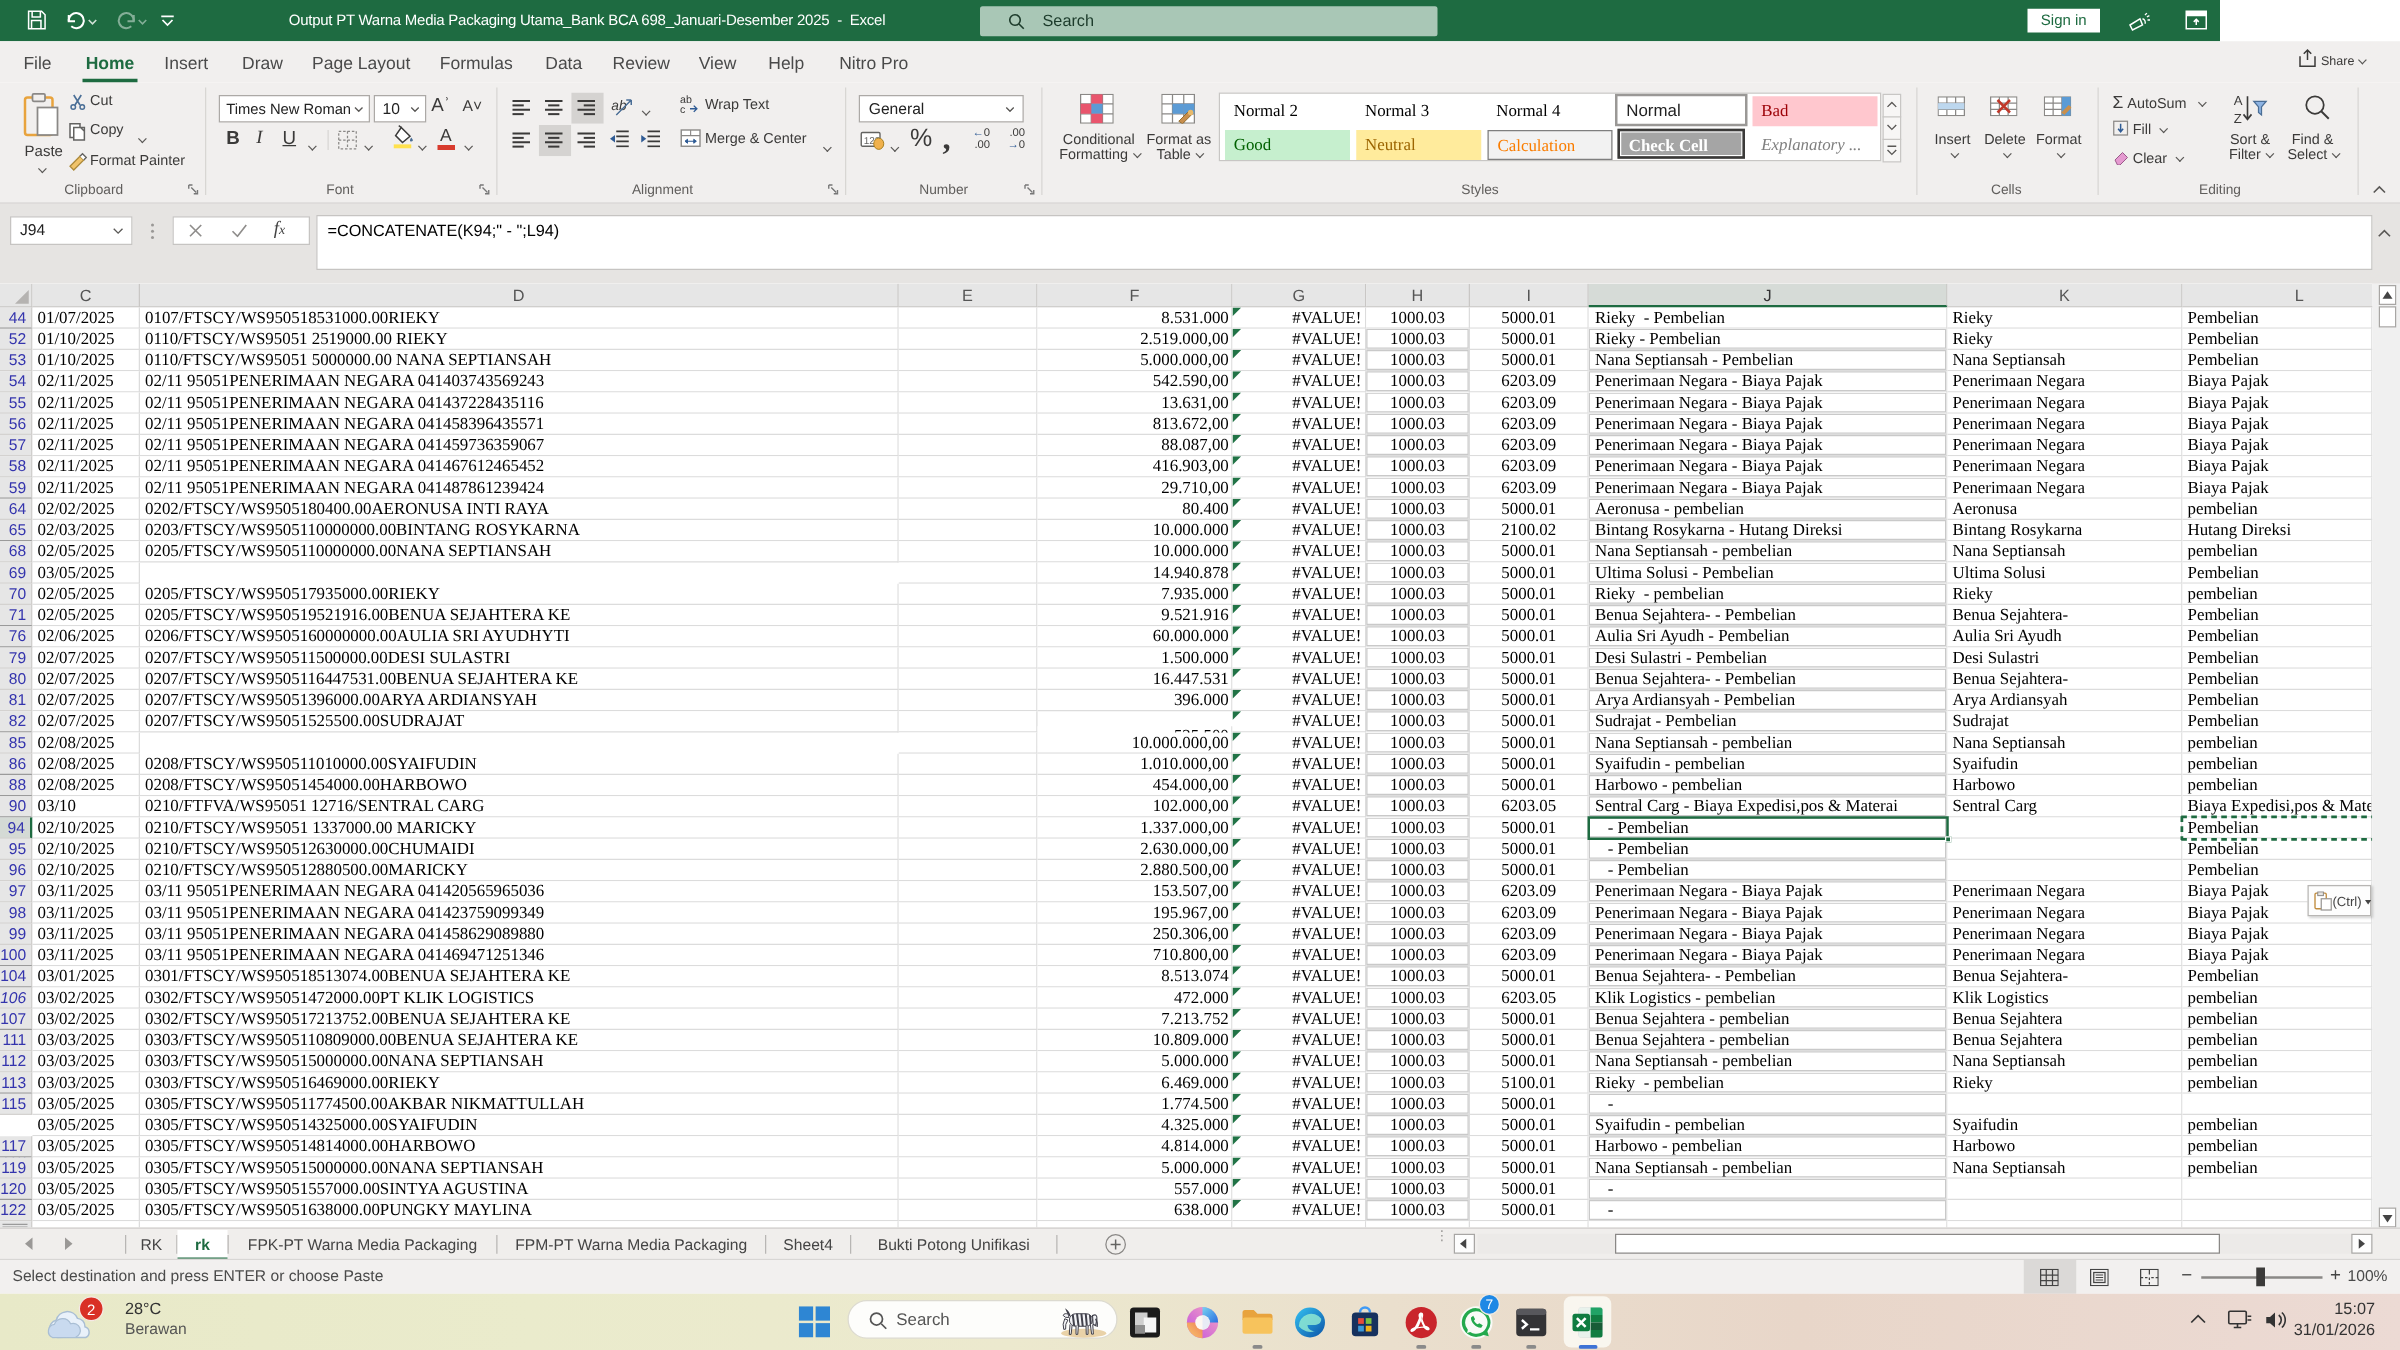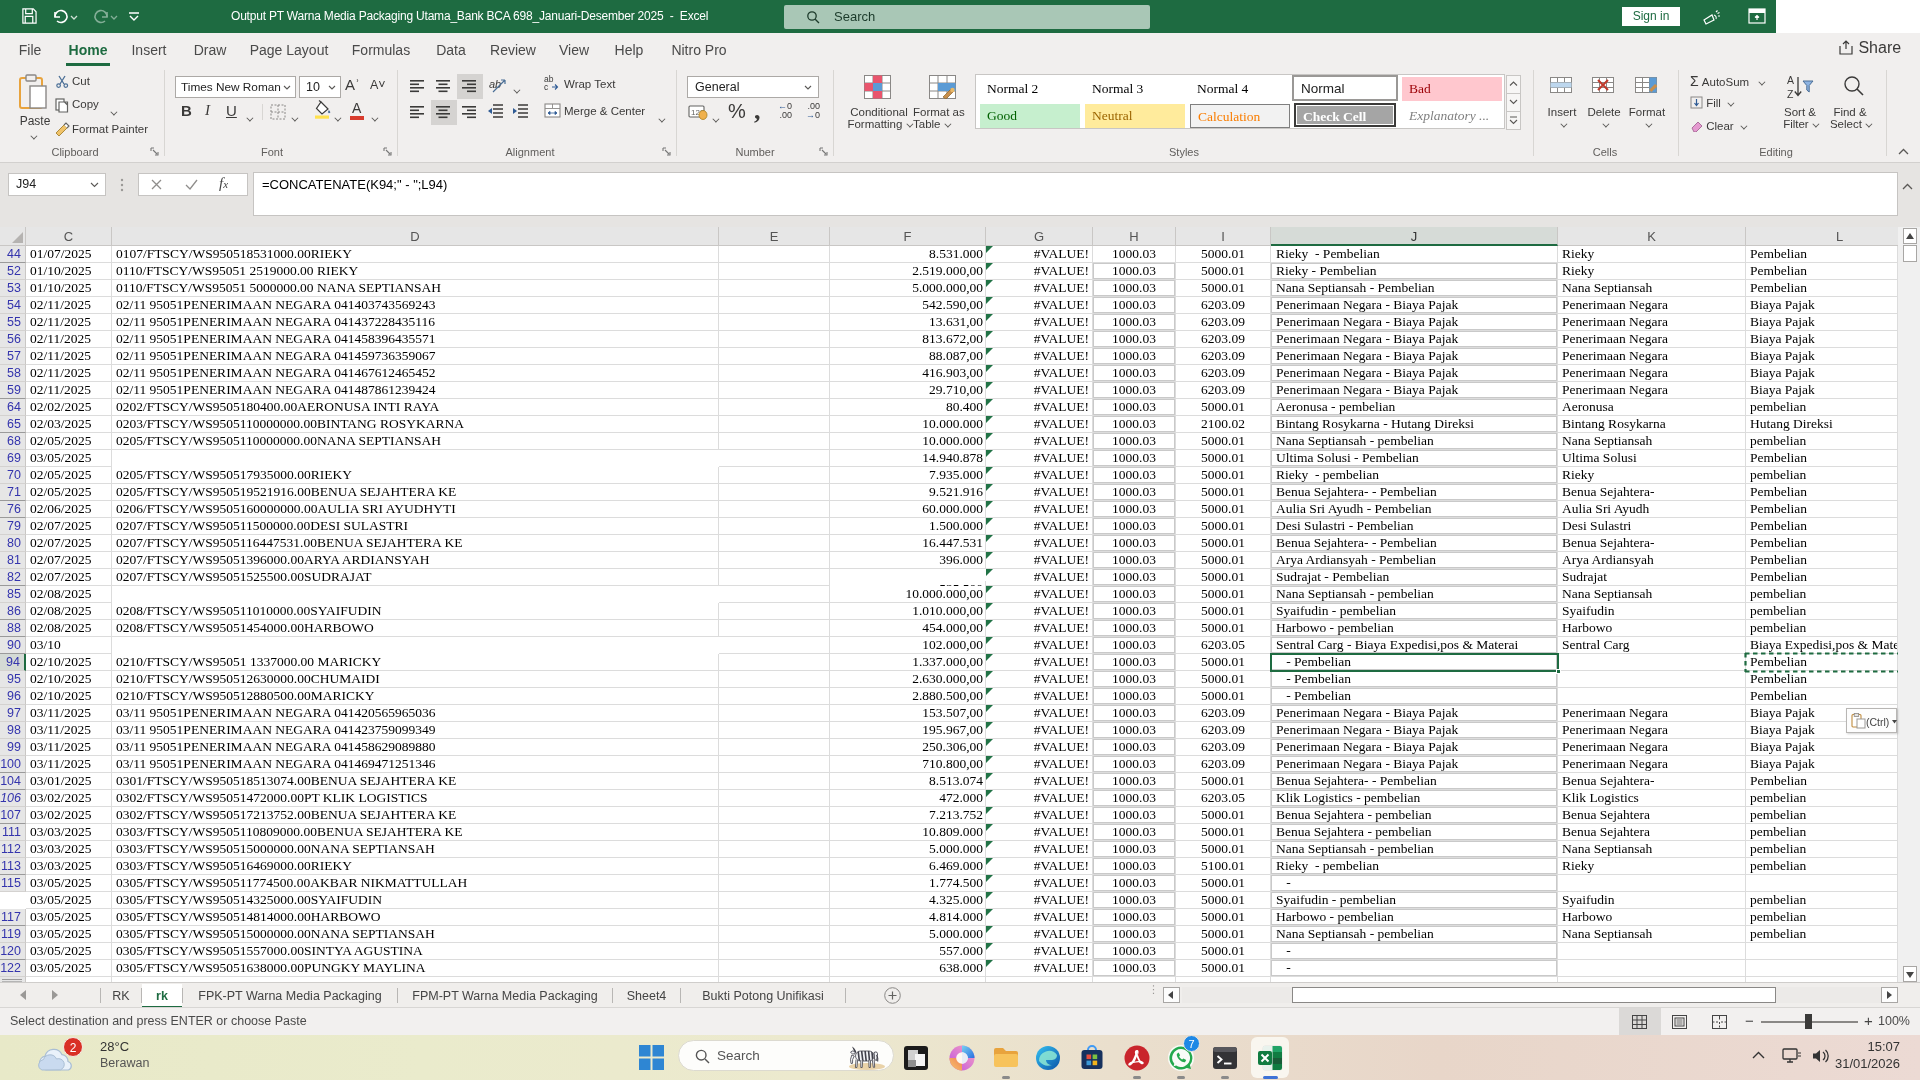--- a/index.html
+++ b/index.html
@@ -117,21 +117,21 @@
 <div class="rtab" id="tabhome" style="left:66px;width:44px;color:#1e6b41;font-weight:600;border-bottom:3px solid #1e6b41">Home</div>
 <div class="rtab" style="left:128px;width:42px">Insert</div>
 <div class="rtab" style="left:188px;width:44px">Draw</div>
 <div class="rtab" style="left:248px;width:82px">Page Layout</div>
 <div class="rtab" style="left:348px;width:66px">Formulas</div>
 <div class="rtab" style="left:430px;width:42px">Data</div>
 <div class="rtab" style="left:490px;width:46px">Review</div>
 <div class="rtab" style="left:552px;width:44px">View</div>
 <div class="rtab" style="left:608px;width:42px">Help</div>
 <div class="rtab" style="left:664px;width:70px">Nitro Pro</div>
-<div class="abs" style="left:1838px;top:6px;width:70px;height:22px;font-size:16px;color:#3b3a39">
+<div class="abs" style="left:1838px;top:6px;width:70px;height:22px;font-size:10px;color:#3b3a39">
 <svg width="16" height="16" viewBox="0 0 16 16" style="vertical-align:-3px">
         <path d="M2 6 v8 h12 v-8" fill="none" stroke="#3b3a39" stroke-width="1.2"></path>
         <path d="M8 1 v8 M5 4 l3 -3 l3 3" fill="none" stroke="#3b3a39" stroke-width="1.2"></path>
       </svg>
  Share <span class="chev"></span></div>
 </div>
 <div id="ribbon">
 <div class="gsep" style="left:164px"></div>
 <div class="gsep" style="left:397px"></div>
 <div class="gsep" style="left:676px"></div>
@@ -300,21 +300,21 @@
 </svg>
 <div class="abs rlabel" style="left:846px;top:40px;width:66px;text-align:center">Conditional<br>Formatting <span class="chev"></span></div>
 <svg class="ricon" style="left:929px;top:9px" width="27" height="24" viewBox="0 0 27 24">
  <rect x="0.5" y="0.5" width="26" height="23" fill="#fff" stroke="#8a8886"></rect>
  <path d="M9 .5 v23 M18 .5 v23 M.5 8 h26 M.5 16 h26" stroke="#8a8886"></path>
  <rect x="9" y="8" width="9" height="8" fill="#5b9bd5"></rect>
       <rect x="18" y="8" width="8.5" height="8" fill="#5b9bd5"></rect>
  <path d="M14 22 l8 -8 l3 2 l-8 8 z" fill="#c88f4d" stroke="#8a6325" stroke-width="0.7"></path>
       <circle cx="23.5" cy="15" r="2.2" fill="#e8b96a"></circle>
 </svg>
-<div class="abs rlabel" style="left:913px;top:40px;width:60px;text-align:left">Format as<br>Table <span class="chev"></span></div>
+<div class="abs rlabel" style="left:913px;top:40px;width:60px;text-align:center">Format as<br>Table <span class="chev"></span></div>
 <div class="abs" style="left:975px;top:8px;width:530px;height:55px;background:#fff;border:1px solid #c8c6c4"></div>
 
 <div style="position:absolute;left:980px;top:11px;width:100px;height:24px;background:#fff;color:#000;font-family:'Liberation Serif',serif;font-size:13.5px;line-height:23px;padding-left:7px;">Normal 2</div>
 <div style="position:absolute;left:1085px;top:11px;width:100px;height:24px;background:#fff;color:#000;font-family:'Liberation Serif',serif;font-size:13.5px;line-height:23px;padding-left:7px;">Normal 3</div>
 <div style="position:absolute;left:1190px;top:11px;width:100px;height:24px;background:#fff;color:#000;font-family:'Liberation Serif',serif;font-size:13.5px;line-height:23px;padding-left:7px;">Normal 4</div>
 <div style="position:absolute;left:1292px;top:9px;width:106px;height:24px;background:#fff;color:#222;font-family:'Liberation Sans',sans-serif;font-size:13.5px;line-height:23px;padding-left:7px;border:2px solid #9a9896;box-shadow:0 0 0 1px #fff inset;height:26px;line-height:23px;">Normal</div>
 <div style="position:absolute;left:1402px;top:11px;width:100px;height:24px;background:#ffc7ce;color:#9c0006;font-family:'Liberation Serif',serif;font-size:13.5px;line-height:23px;padding-left:7px;">Bad</div>
 <div style="position:absolute;left:980px;top:38px;width:100px;height:24px;background:#c6efce;color:#006100;font-family:'Liberation Serif',serif;font-size:13.5px;line-height:23px;padding-left:7px;">Good</div>
 <div style="position:absolute;left:1085px;top:38px;width:100px;height:24px;background:#ffeb9c;color:#9c6500;font-family:'Liberation Serif',serif;font-size:13.5px;line-height:23px;padding-left:7px;">Neutral</div>
 <div style="position:absolute;left:1190px;top:38px;width:100px;height:24px;background:#f2f2f2;color:#fa7d00;font-family:'Liberation Serif',serif;font-size:13.5px;line-height:23px;padding-left:7px;border:1px solid #7f7f7f;">Calculation</div>
@@ -666,20 +666,21 @@
 <div class="cl ce" style="top:393px"></div>
 <div class="cl cf" style="top:393px">454.000,00</div>
 <div class="cl cg" style="top:393px"><i class="tri"></i>#VALUE!</div>
 <div class="cl ch bx" style="top:393px">1000.03</div>
 <div class="cl ci" style="top:393px">5000.01</div>
 <div class="cl cj bx" style="top:393px">Harbowo - pembelian</div>
 <div class="cl ck" style="top:393px">Harbowo</div>
 <div class="cl cm" style="top:393px">pembelian</div>
 <div class="rh" style="top:410px;border-bottom:1px double #9a9a9a;">90</div>
 <div class="cl cc" style="top:410px">03/10</div>
+<div class="cl cd" style="top:410px">0210/FTFVA/WS95051 12716/SENTRAL CARG</div>
 <div class="cl ce" style="top:410px"></div>
 <div class="cl cf" style="top:410px">102.000,00</div>
 <div class="cl cg" style="top:410px"><i class="tri"></i>#VALUE!</div>
 <div class="cl ch bx" style="top:410px">1000.03</div>
 <div class="cl ci" style="top:410px">6203.05</div>
 <div class="cl cj bx" style="top:410px">Sentral Carg - Biaya Expedisi,pos &amp; Materai</div>
 <div class="cl ck" style="top:410px">Sentral Carg</div>
 <div class="cl cm" style="top:410px">Biaya Expedisi,pos &amp; Materai</div>
 <div class="rh rhsel" style="top:427px;">94</div>
 <div class="cl cc" style="top:427px">02/10/2025</div>

